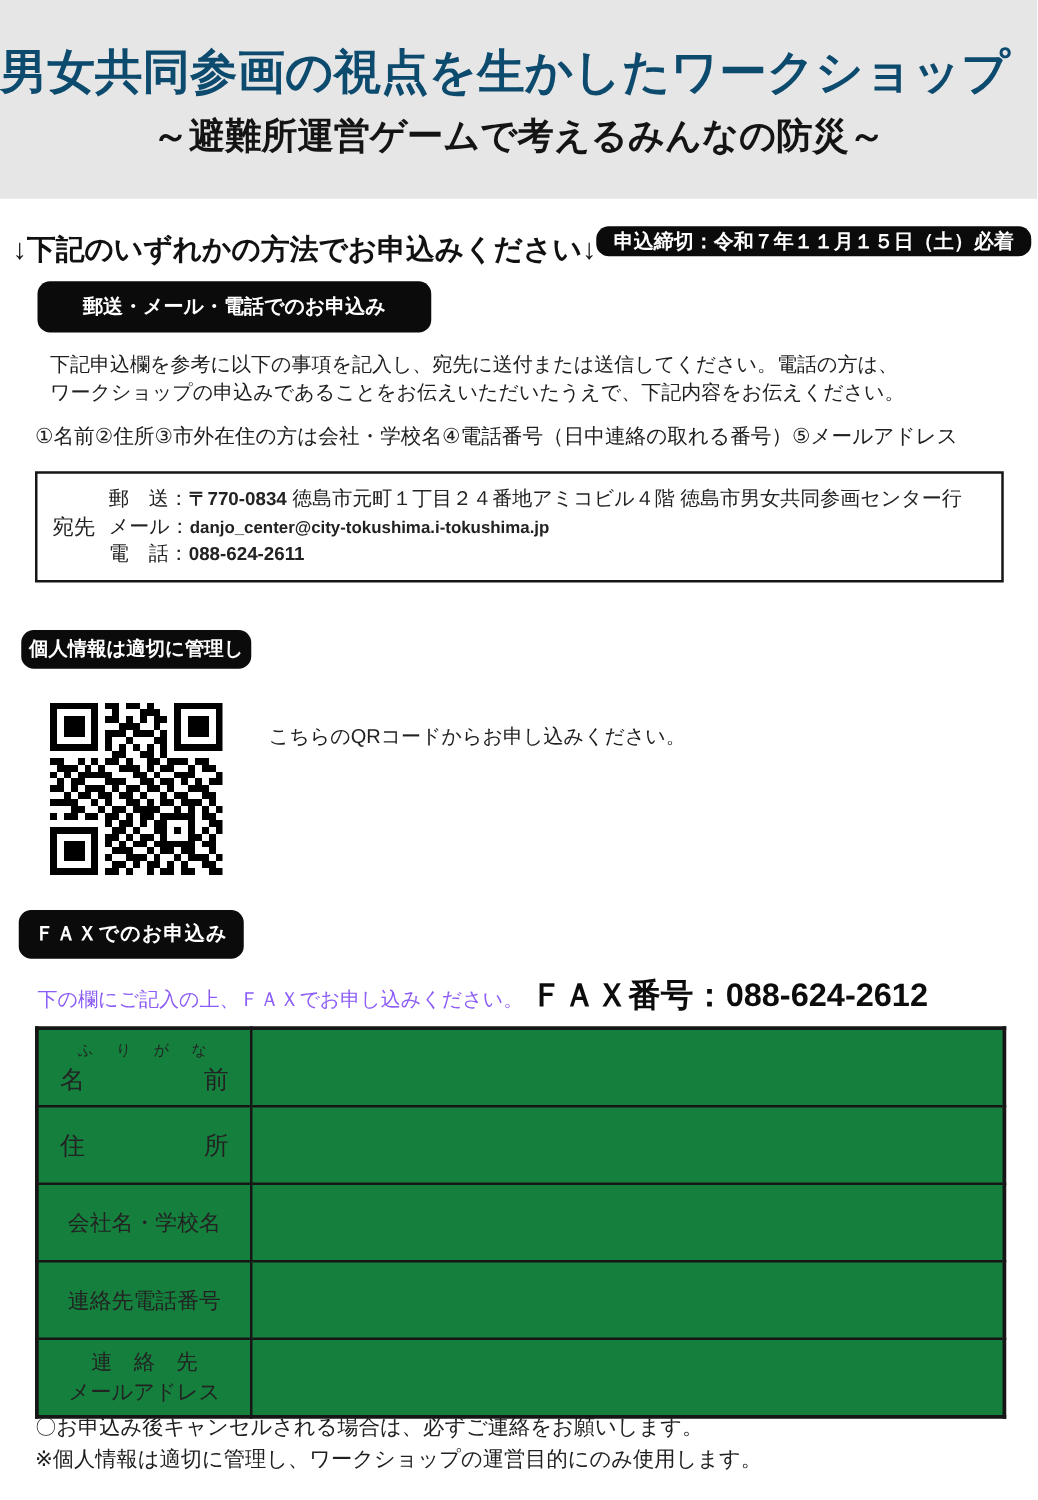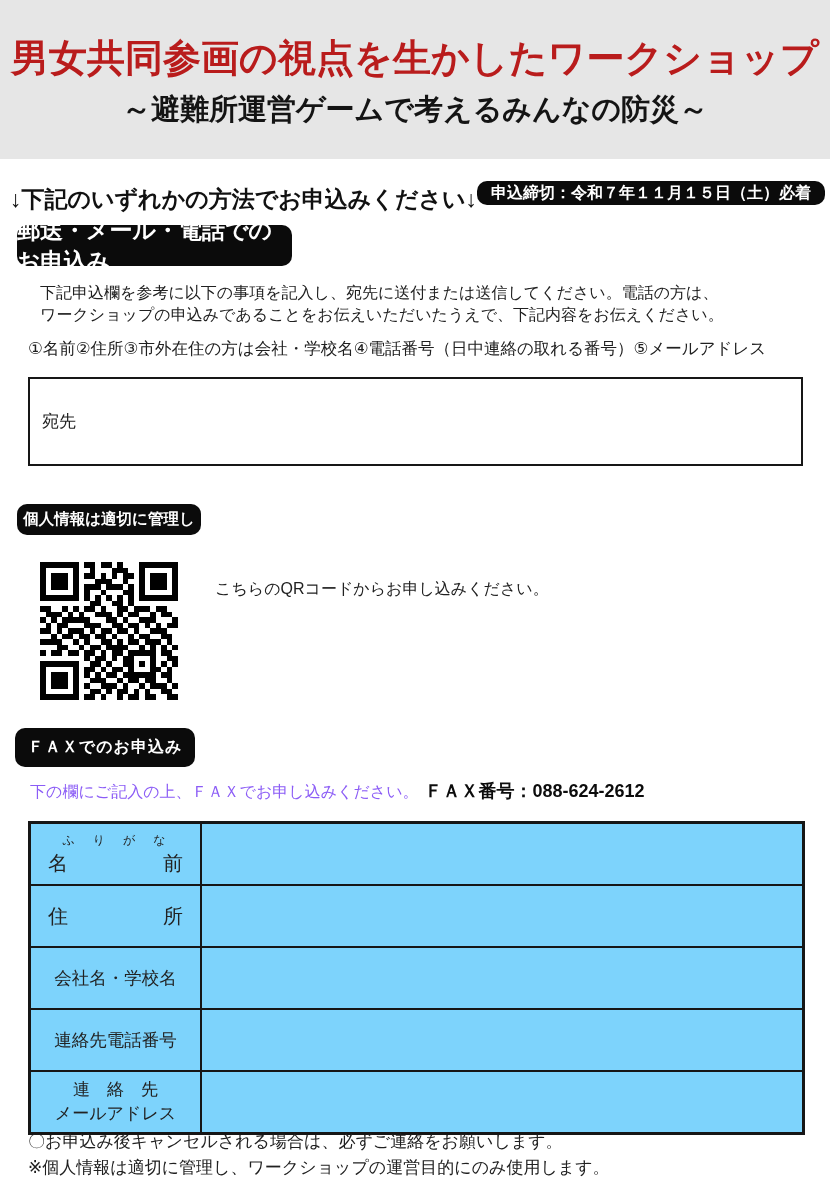--- a/index.html
+++ b/index.html
@@ -1,34 +1,34 @@
 <!DOCTYPE html>
 <html><head>
 <meta charset="utf-8">
 <style>
   html,body{margin:0;padding:0;background:#fff;}
   .page{position:relative;width:830px;height:1200px;background:#ffffff;overflow:hidden;
         font-family:"Liberation Sans","DejaVu Sans",sans-serif;color:#1a1a1a;}
 
   
   .header{position:absolute;left:0;top:0;width:830px;height:159px;background:#e6e6e6;}
-  .page-title{position:absolute;top:38px;left:0;right:0;text-align:center;
-              font-size:38px;font-weight:900;color:#b91c1c;letter-spacing:0;line-height:1.1;}
+  .page-title{position:absolute;top:38px;left:0;right:0;
+              font-size:38px;font-weight:900;color:#0c4a6e;letter-spacing:0;line-height:1.1;}
   .page-subtitle{position:absolute;top:92px;left:0;right:0;text-align:center;
               font-size:29px;font-weight:800;color:#141414;line-height:1.2;}
 
   
   .apply-heading{position:absolute;left:10px;top:184px;font-size:23px;font-weight:800;color:#111;}
   .deadline-badge{position:absolute;left:477px;top:181px;width:348px;height:24px;background:#0b0b0b;
               color:#fff;border-radius:10px;display:flex;align-items:center;justify-content:center;
               font-size:16px;font-weight:700;}
 
   .badge{position:absolute;background:#0b0b0b;color:#fff;border-radius:10px;
          display:flex;align-items:center;justify-content:center;font-weight:700;}
-  .badge-mail{left:17px;top:225px;width:275px;height:41px;font-size:23px;}
+  .badge-mail{left:30px;top:225px;width:315px;height:41px;font-size:16px;}
   .badge-eapp{left:17px;top:504px;width:184px;height:31px;font-size:15.5px;}
   .badge-fax{left:15px;top:728px;width:180px;height:39px;font-size:16px;letter-spacing:1px;}
 
   .para{position:absolute;left:40px;top:282px;width:780px;font-size:16px;line-height:21.5px;color:#202020;}
   .items{position:absolute;left:28px;top:338px;width:790px;font-size:16.5px;color:#202020;}
 
   
   .dest-box{position:absolute;left:28px;top:377px;width:775px;height:89px;border:2.5px solid #161616;
             box-sizing:border-box;display:flex;align-items:center;}
   .dest-label{flex:none;padding-left:12px;font-size:17px;color:#222;}
@@ -38,25 +38,25 @@
   .dest-mail-v{font-weight:700;font-size:13.5px;}
   .dest-tel-v{font-weight:700;font-size:15px;}
 
   
   .qr-box{position:absolute;left:40px;top:562px;width:138px;height:138px;}
   .qr-caption{position:absolute;left:215px;top:579px;font-size:16px;color:#202020;}
 
   
   .fax-line{position:absolute;left:30px;top:779px;display:flex;align-items:baseline;white-space:nowrap;}
   .fax-instr{font-size:16px;color:#8b5cf6;}
-  .fax-num{font-size:18px;font-weight:800;color:#0c0c0c;margin-left:6px;}
+  .fax-num{font-size:26px;font-weight:800;color:#0c0c0c;margin-left:6px;}
 
   table.fax-form{position:absolute;left:28px;top:821px;width:767px;border-collapse:collapse;
                  border:3px solid #161616;table-layout:fixed;}
-  table.fax-form td{border:2px solid #161616;background:#7dd3fc;}
+  table.fax-form td{border:2px solid #161616;background:#15803d;}
   td.label-cell{width:169px;height:56px;text-align:center;vertical-align:middle;padding:2px 0;}
   td.input-cell{width:598px;}
   .furigana{font-size:12px;letter-spacing:3px;color:#222;margin-bottom:1px;text-align:center;}
   .split-label{display:flex;justify-content:space-between;width:135px;margin:0 auto;
                font-size:20px;color:#222;}
   .row-label{font-size:17.5px;color:#222;}
   .two-line{font-size:17px;line-height:24px;color:#222;}
 
   .footer{position:absolute;left:28px;top:1129px;font-size:17px;line-height:25.5px;color:#202020;}
 </style>
@@ -75,20 +75,32 @@
 
   <div class="badge badge-mail">郵送・メール・電話でのお申込み</div>
   <div class="para">
     <div>下記申込欄を参考に以下の事項を記入し、宛先に送付または送信してください。電話の方は、</div>
     <div>ワークショップの申込みであることをお伝えいただいたうえで、下記内容をお伝えください。</div>
   </div>
   <div class="items">①名前②住所③市外在住の方は会社・学校名④電話番号（日中連絡の取れる番号）⑤メールアドレス</div>
 
   <div class="dest-box">
     <div class="dest-label">宛先</div>
+    <div class="dest-lines">
+      <div class="dest-line">
+        <span>郵　送：</span><span class="dest-code">〒770-0834</span>
+        <span>徳島市元町１丁目２４番地アミコビル４階 徳島市男女共同参画センター行</span>
+      </div>
+      <div class="dest-line">
+        <span>メール：</span><span class="dest-mail-v">danjo_center@city-tokushima.i-tokushima.jp</span>
+      </div>
+      <div class="dest-line">
+        <span>電　話：</span><span class="dest-tel-v">088-624-2611</span>
+      </div>
+    </div>
   </div>
 
   <div class="badge badge-eapp">個人情報は適切に管理し</div>
   <div class="qr-box"><svg xmlns="http://www.w3.org/2000/svg" width="138" height="138" shape-rendering="crispEdges">
         <rect x="0.00" y="0.00" width="5.52" height="5.52" fill="#000000"></rect>
         <rect x="5.52" y="0.00" width="5.52" height="5.52" fill="#000000"></rect>
         <rect x="11.04" y="0.00" width="5.52" height="5.52" fill="#000000"></rect>
         <rect x="16.56" y="0.00" width="5.52" height="5.52" fill="#000000"></rect>
         <rect x="22.08" y="0.00" width="5.52" height="5.52" fill="#000000"></rect>
         <rect x="27.60" y="0.00" width="5.52" height="5.52" fill="#000000"></rect>

